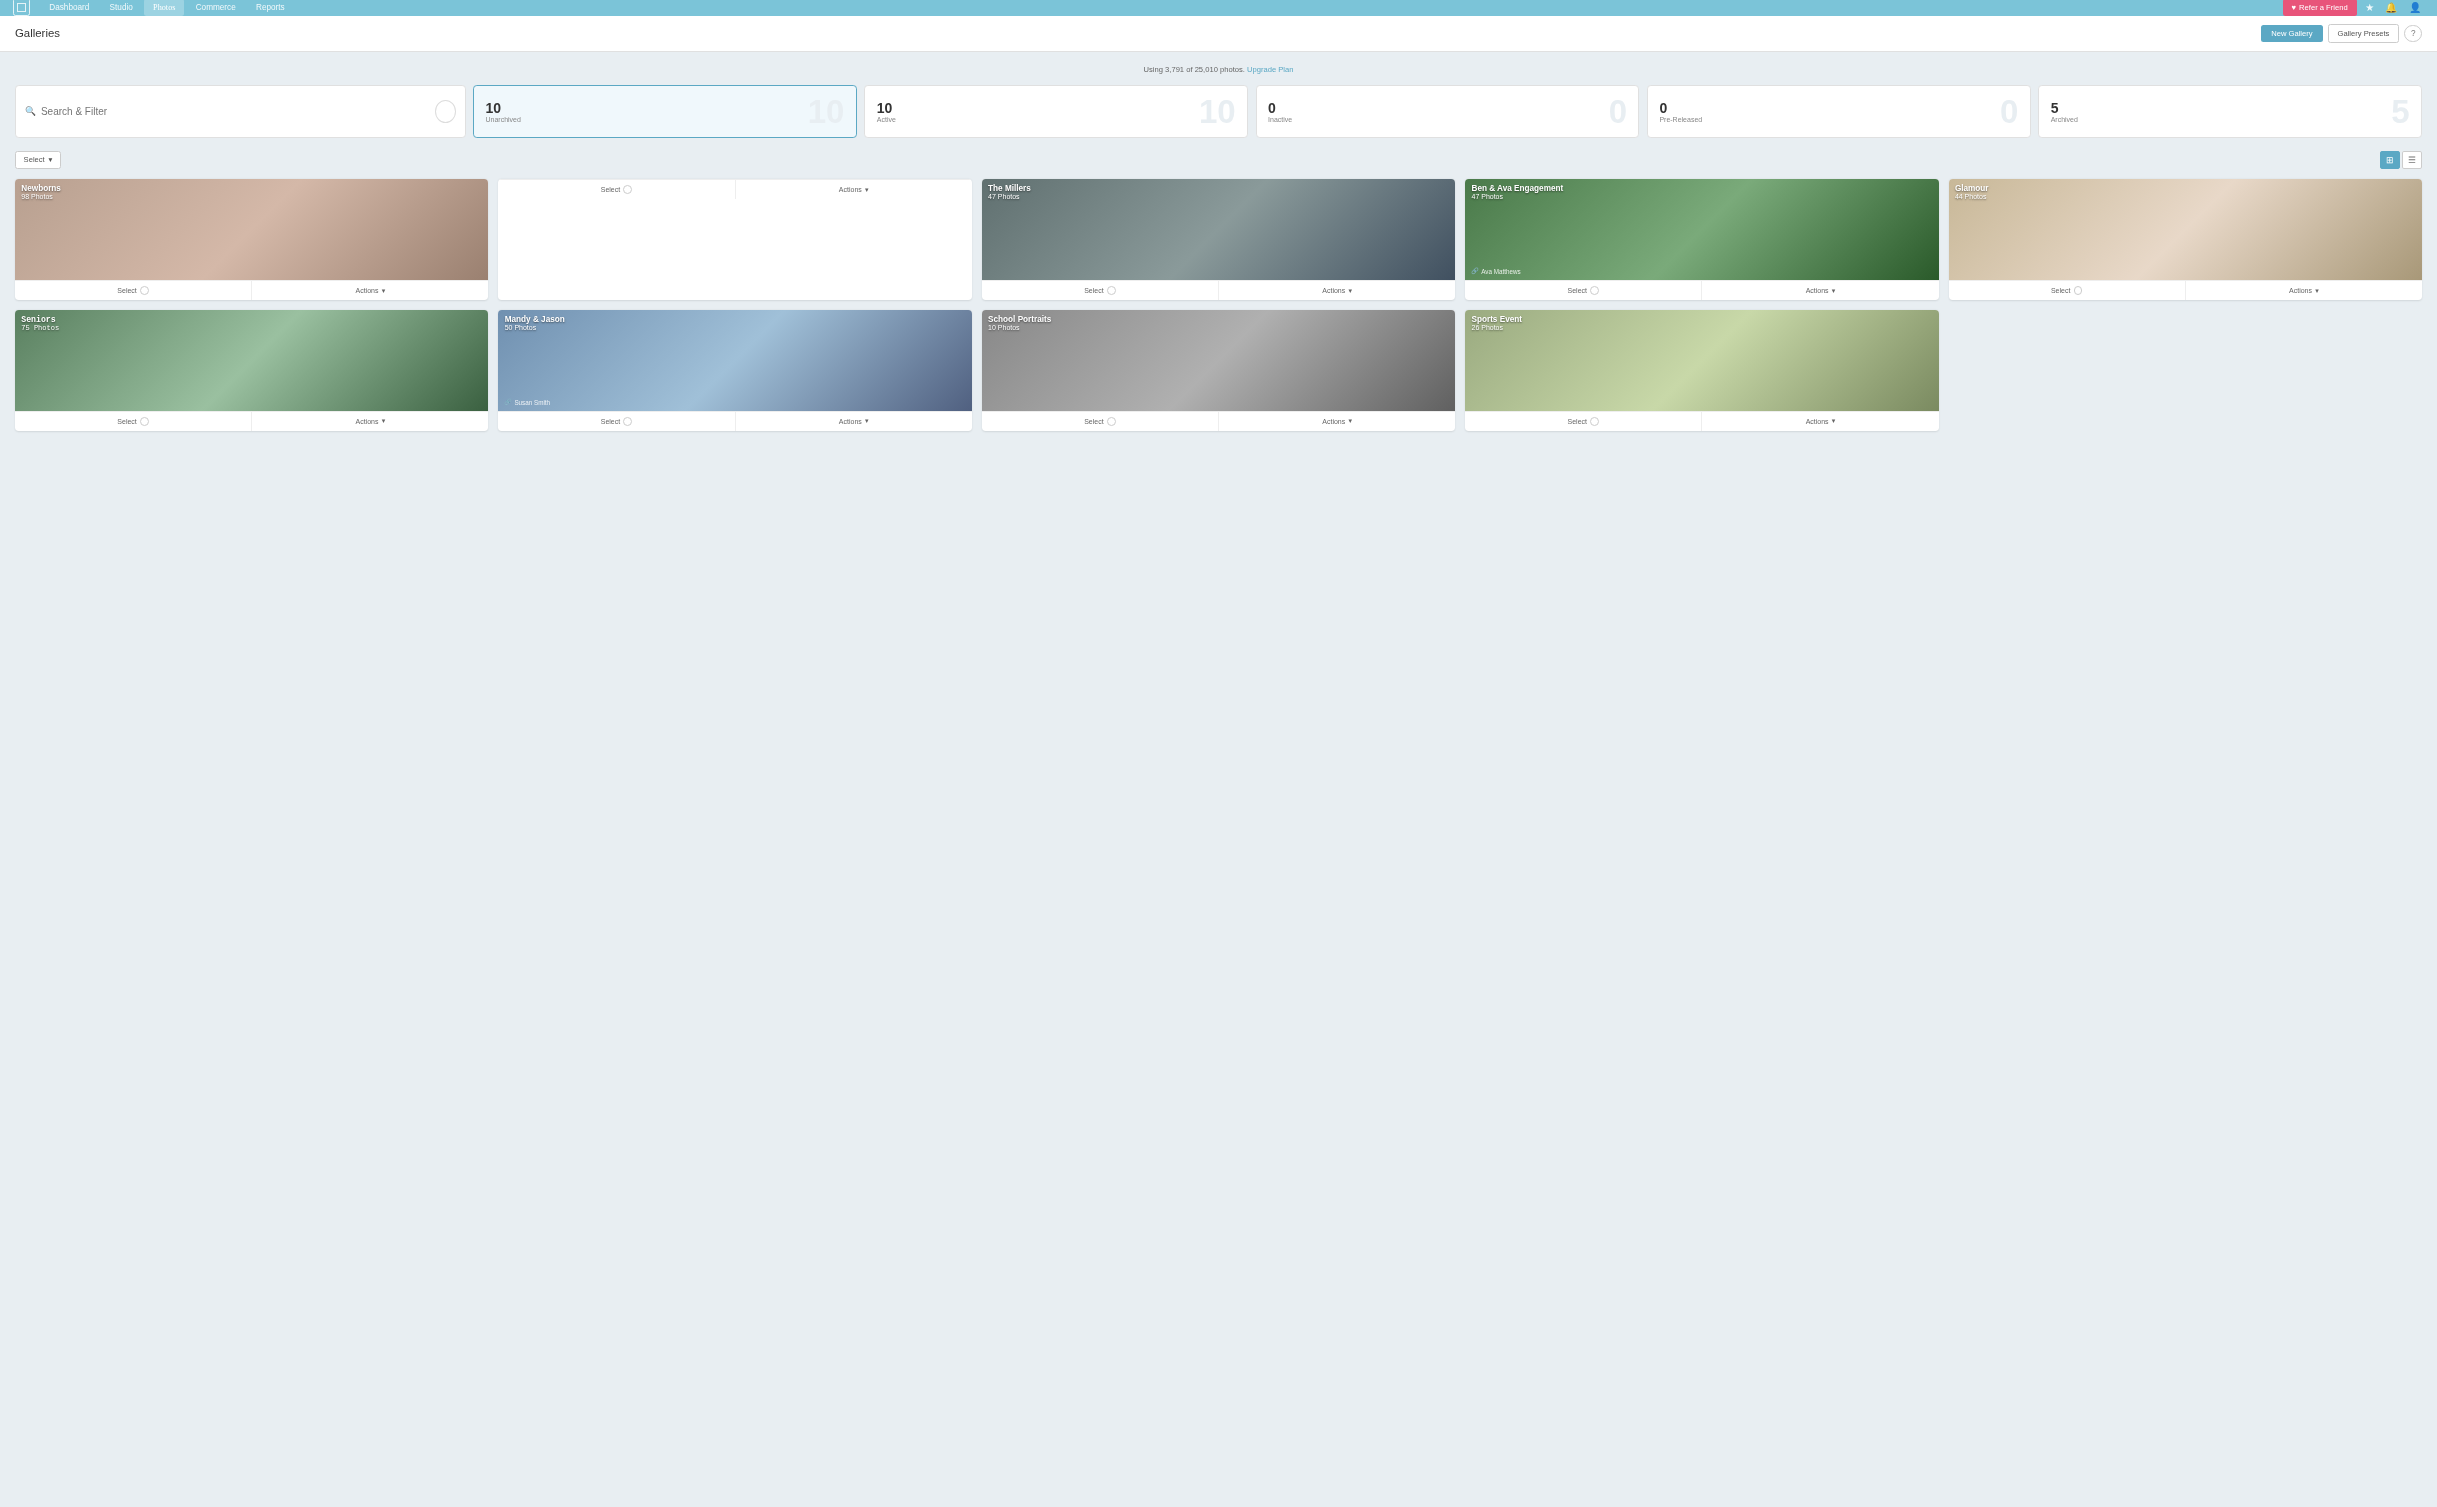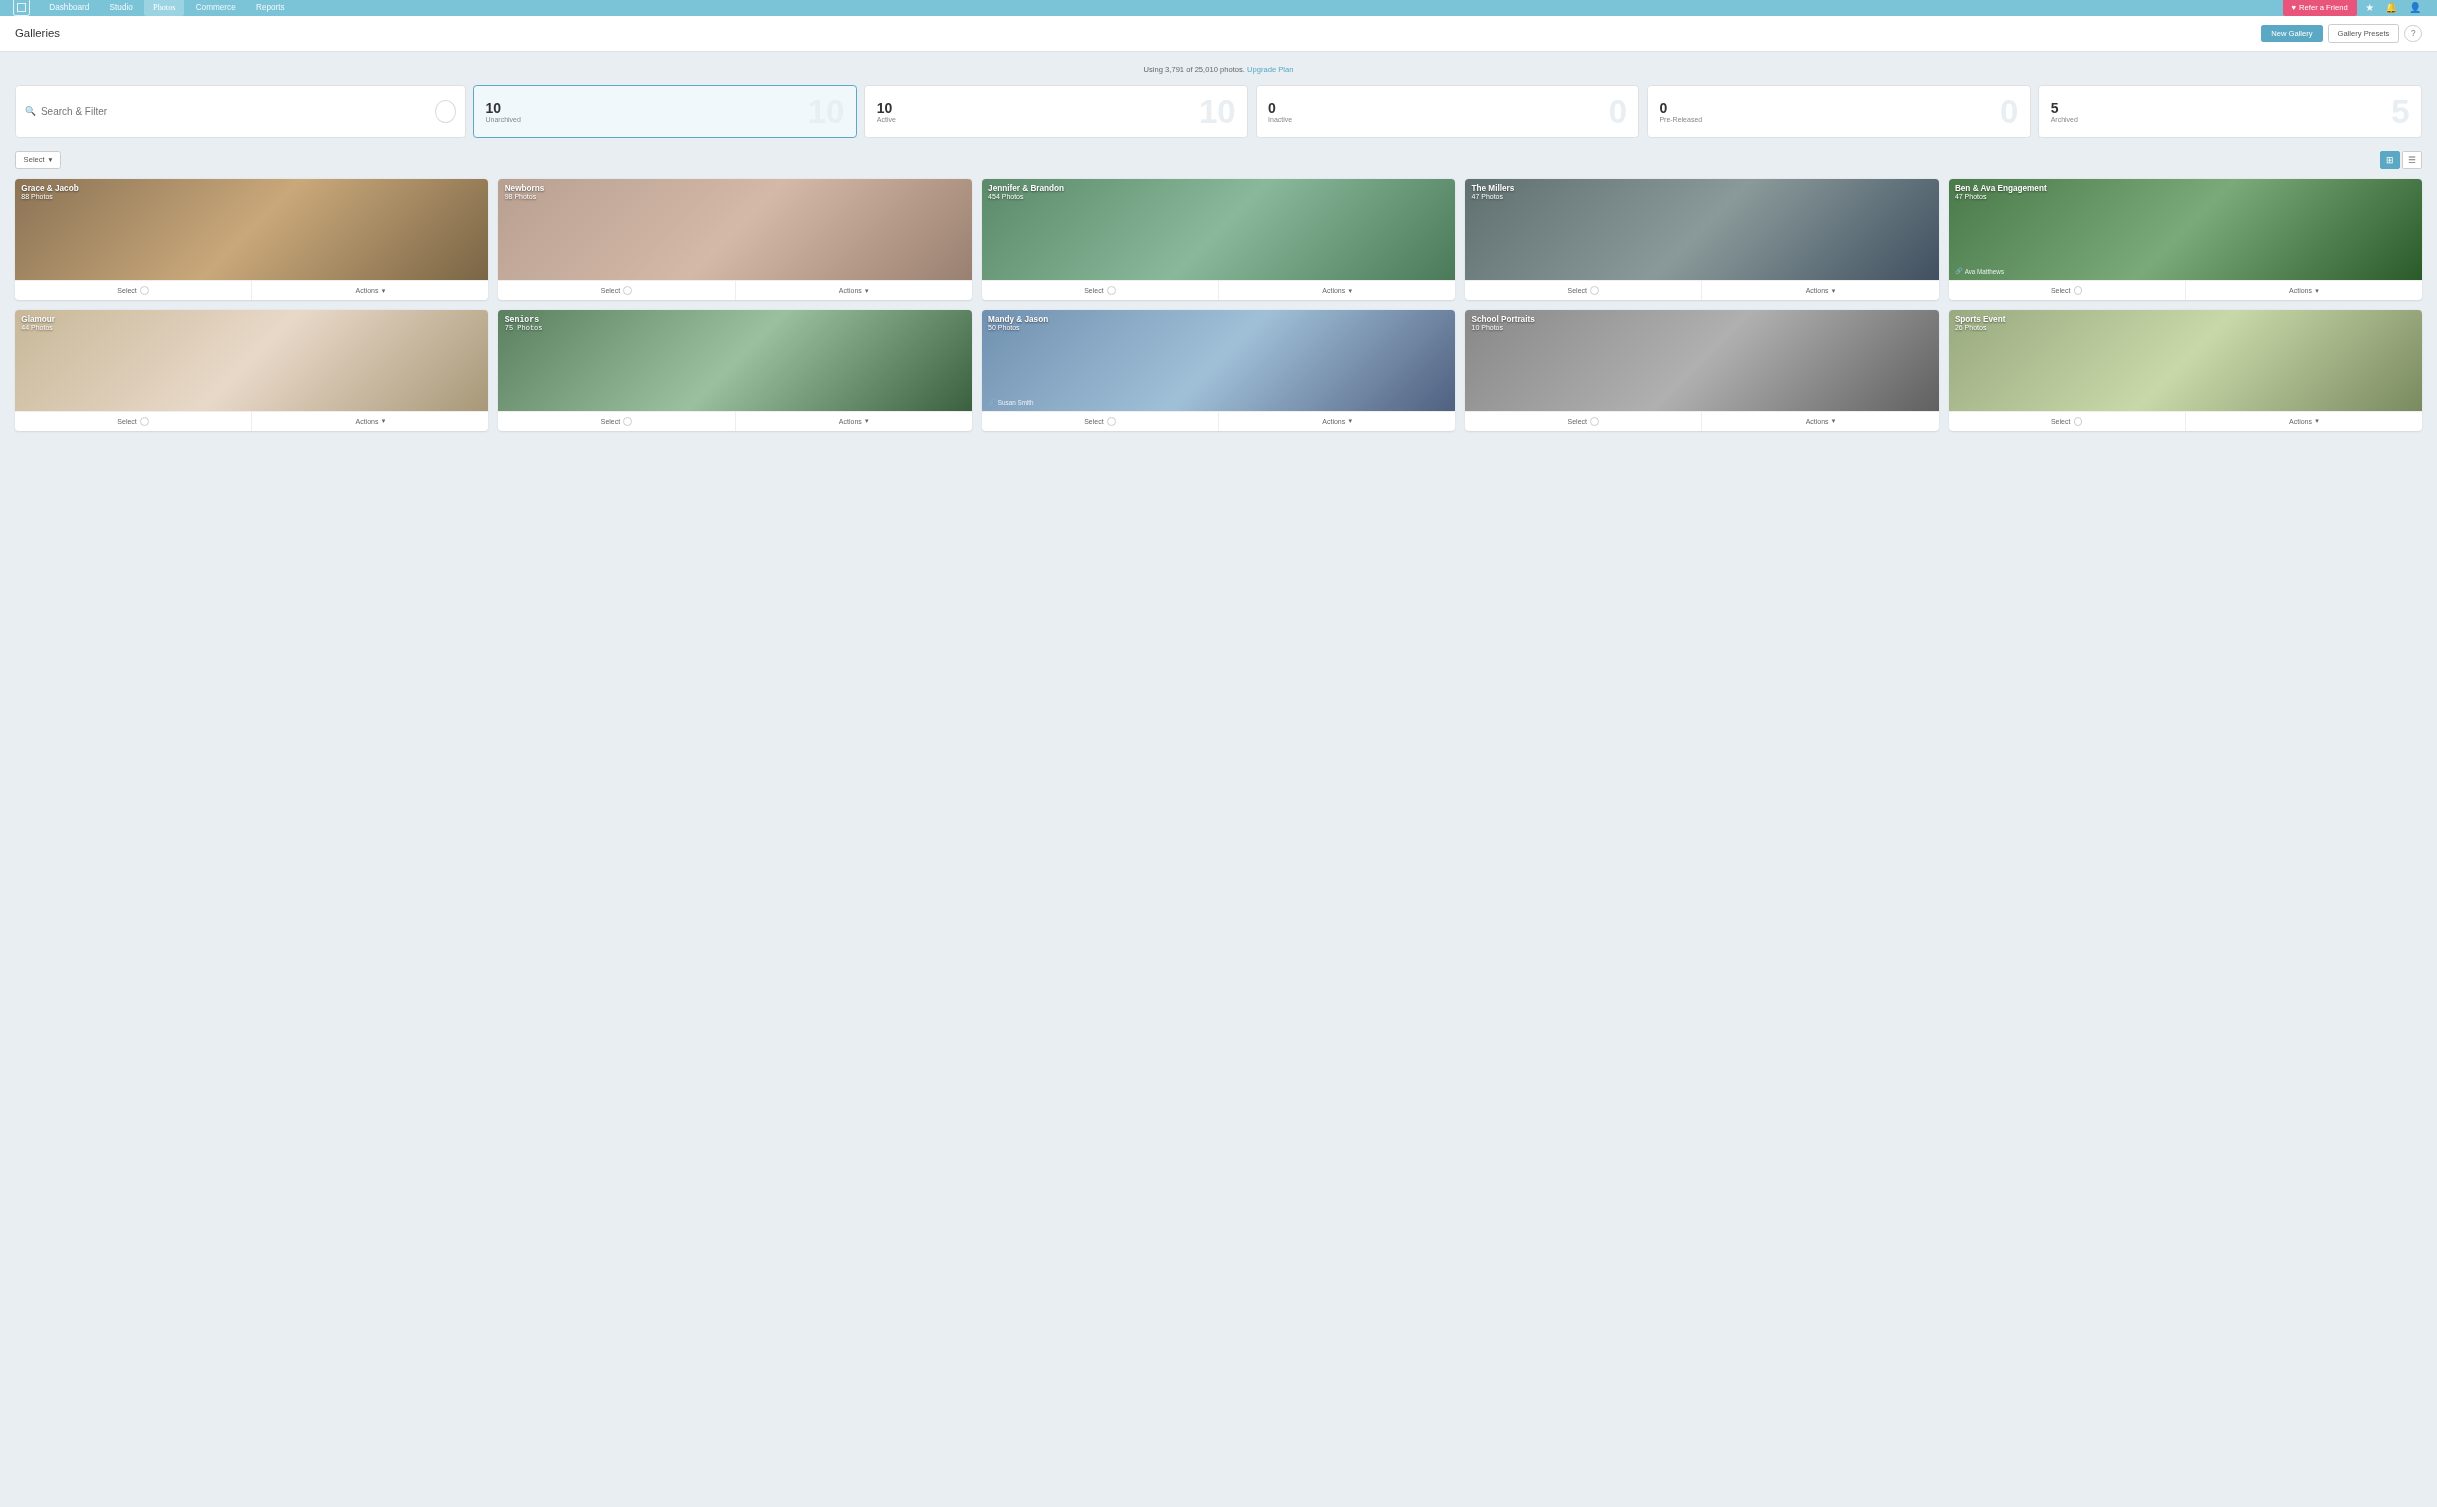--- a/index.html
+++ b/index.html
@@ -368,66 +368,40 @@
       <button class="view-btn active">
         <span>⊞</span>
       </button>
       <button class="view-btn">
         <span>☰</span>
       </button>
     </div>
   </div>
 
   <div class="gallery-grid" id="gallery-grid">
-  <div class="gallery-card">
-    <div class="gallery-thumb thumb-grace">
-      <div class="gallery-info">
-        <div class="gallery-info-name">Grace &amp; Jacob</div>
-        <div class="gallery-info-count">88 Photos</div>
-      </div>
-
-    </div>
-    <div class="gallery-actions">
-      <button class="gallery-action-btn">
-        <span>Select</span>
-        <span class="radio-circle"></span>
-      </button>
-      <button class="gallery-action-btn">
-        <span>Actions</span>
-        <span>▾</span>
-      </button>
-    </div>
-  </div>
       <div class="gallery-card">
     <div class="gallery-thumb thumb-newborns">
       <div class="gallery-info">
         <div class="gallery-info-name">Newborns</div>
         <div class="gallery-info-count">98 Photos</div>
       </div>
 
     </div>
     <div class="gallery-actions">
       <button class="gallery-action-btn">
         <span>Select</span>
         <span class="radio-circle"></span>
       </button>
       <button class="gallery-action-btn">
         <span>Actions</span>
         <span>▾</span>
       </button>
     </div>
   </div>
       <div class="gallery-card">
-    <div class="gallery-thumb thumb-jennifer">
-      <div class="gallery-info">
-        <div class="gallery-info-name">Jennifer &amp; Brandon</div>
-        <div class="gallery-info-count">454 Photos</div>
-      </div>
-
-    </div>
     <div class="gallery-actions">
       <button class="gallery-action-btn">
         <span>Select</span>
         <span class="radio-circle"></span>
       </button>
       <button class="gallery-action-btn">
         <span>Actions</span>
         <span>▾</span>
       </button>
     </div>

